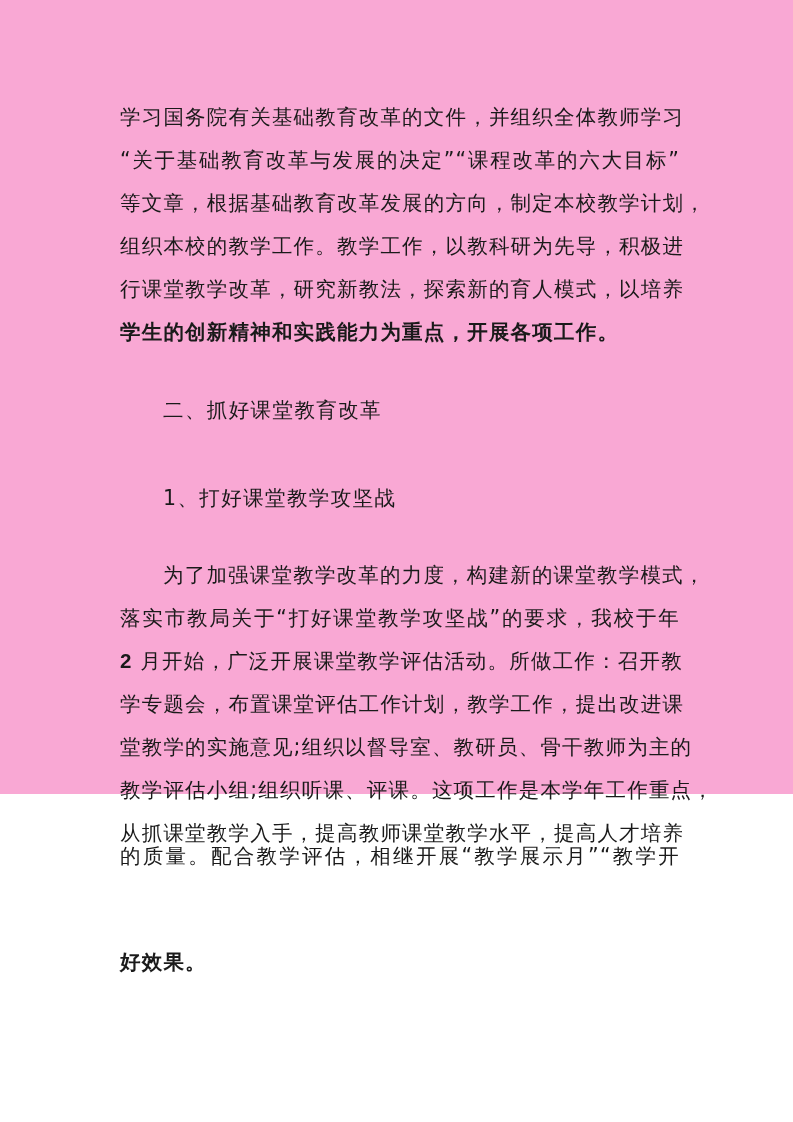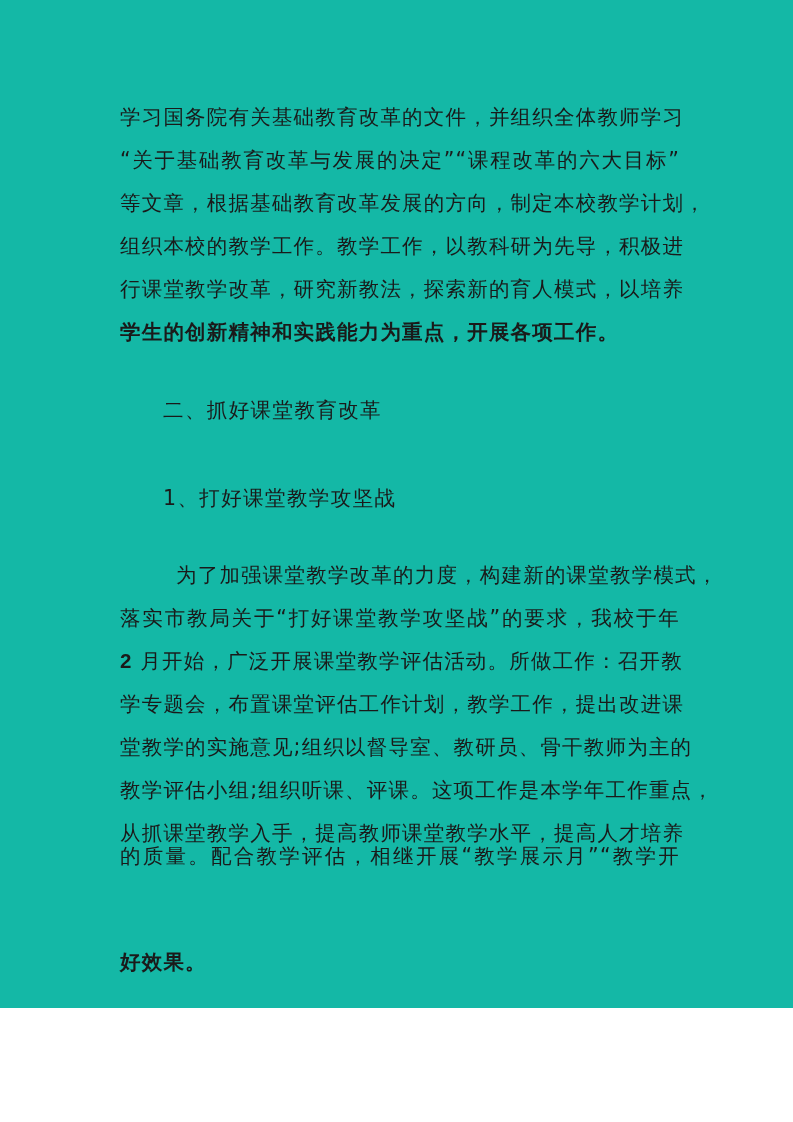--- a/index.html
+++ b/index.html
@@ -11,22 +11,22 @@
       width: 793px;
       height: 1122px;
       position: relative;
       overflow: hidden;
       font-family: "DejaVu Sans", "Liberation Sans", sans-serif;
       color: #1a1a1a;
     }
     .page {
       position: absolute;
       left: 0; top: 0;
-      width: 793px; height: 1008px;
-      background: #14b8a6;
+      width: 793px; height: 794px;
+      background: #f9a8d4;
     }
     .line {
       position: absolute;
       left: 120px;
       width: 560px;
       font-size: 20.5px;
       line-height: 28px;
       white-space: nowrap;
       letter-spacing: 1.2px;
       text-align: justify;
@@ -35,21 +35,21 @@
     .line.last {
       text-align-last: left;
       font-weight: bold;
     }
     .line.heading {
       left: 163px;
       text-align-last: left;
       letter-spacing: 1.4px;
     }
     .line.indent {
-      left: 176px;
+      left: 163px;
       width: 517px;
     }
     .num {
       font-family: "Liberation Sans", sans-serif;
       font-weight: bold;
     }
   </style>
 </head>
 <body>
 

